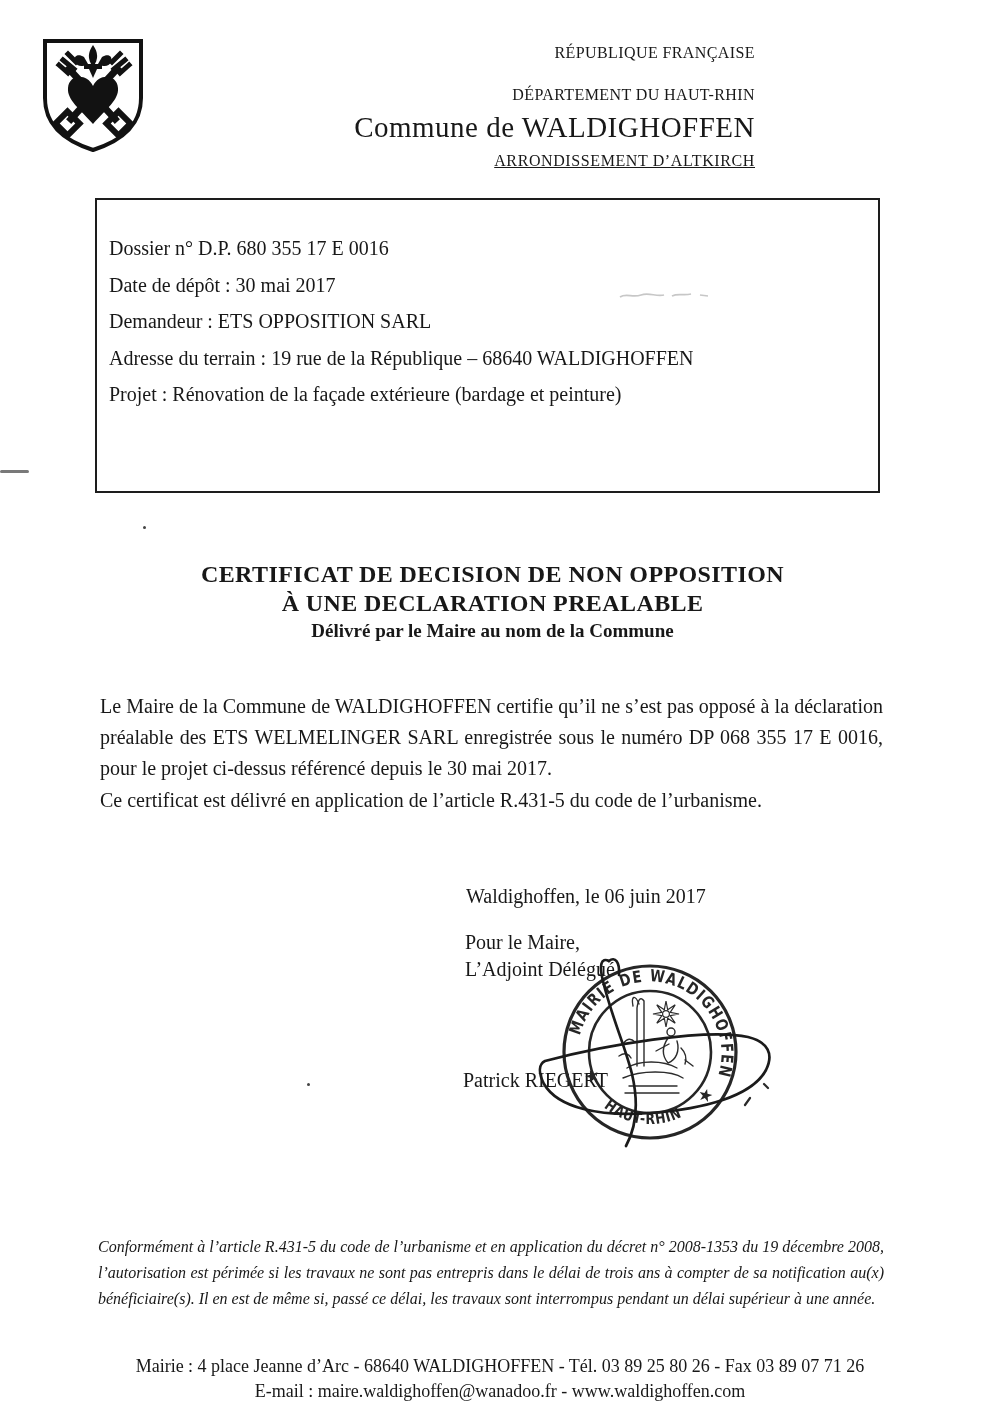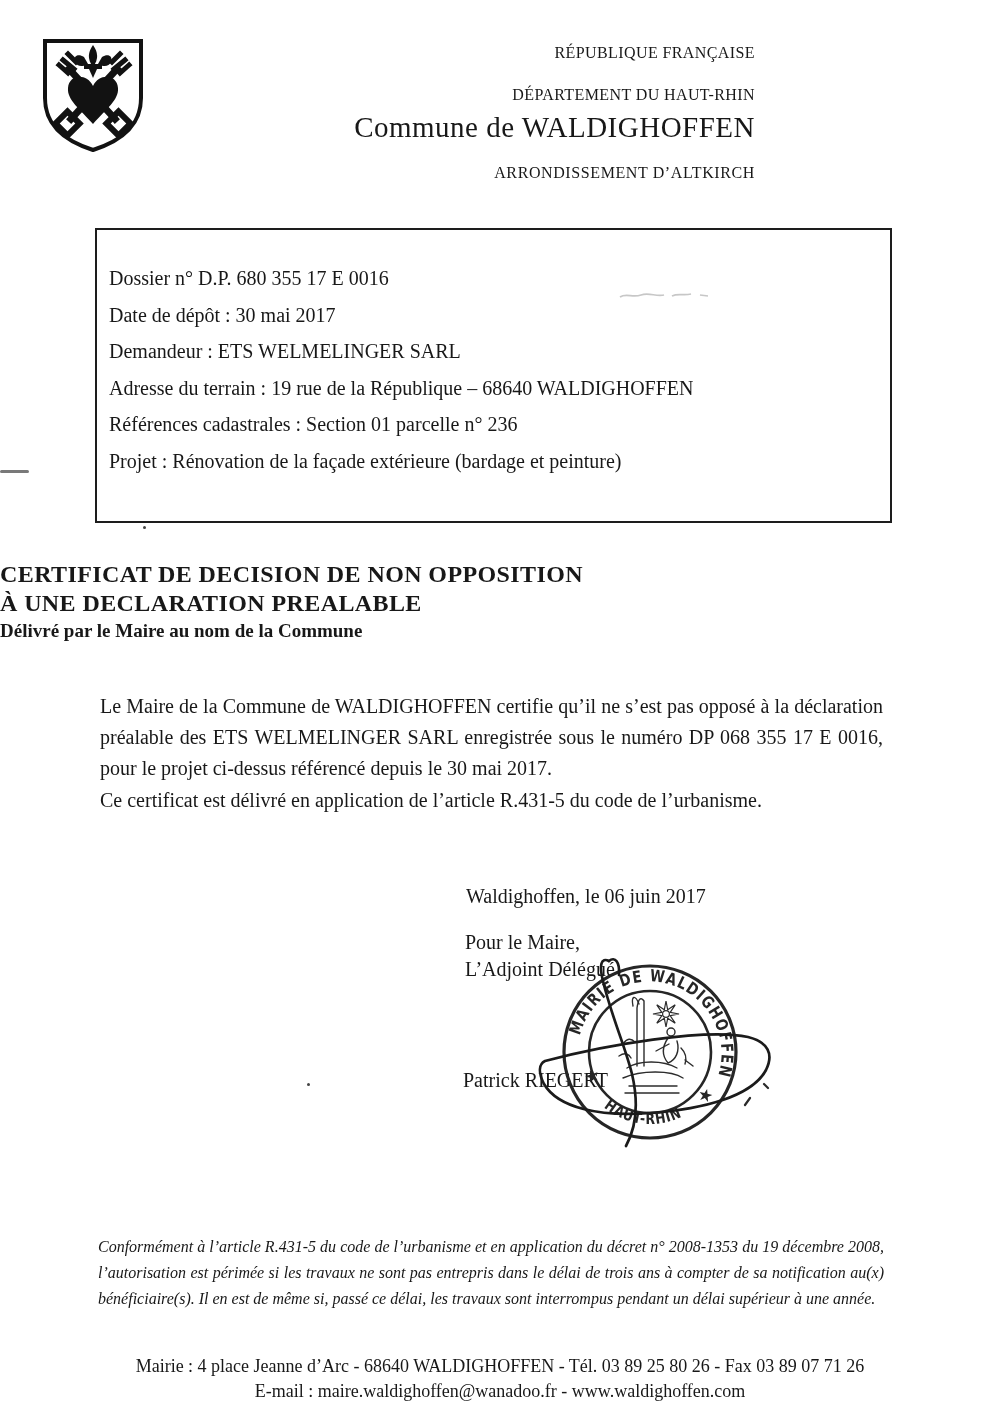--- a/index.html
+++ b/index.html
@@ -12,33 +12,33 @@
     font-family:"Liberation Serif","DejaVu Serif",serif;
     overflow:hidden;
   }
   .abs{position:absolute;}
 
   
   .header-text{left:255px;top:44px;width:500px;text-align:right;}
   .hdr-sm{font-size:16px;letter-spacing:.4px;}
   .hdr-sm2{font-size:16px;letter-spacing:.4px;margin-top:24px;}
   .hdr-commune{font-size:29px;margin-top:7px;letter-spacing:.5px;}
-  .hdr-sm3{font-size:16px;letter-spacing:.6px;margin-top:20px;}
+  .hdr-sm3{font-size:16px;letter-spacing:.6px;margin-top:8px;text-decoration:underline;}
 
   
   .dossier-box{
-    left:95px;top:228px;width:769px;height:261px;
+    left:95px;top:198px;width:769px;height:261px;
     border:2px solid #1d1d1d;
-    padding:30px 12px 0 12px;
+    padding:30px 0 0 12px;
     font-size:20px;
   }
   .dossier-line{line-height:36.5px;white-space:nowrap;}
 
   
-  .title-block{left:0;top:560px;width:985px;text-align:left;font-weight:bold;}
+  .title-block{left:0;top:560px;width:985px;text-align:center;font-weight:bold;}
   .title-main{font-size:24px;line-height:29px;letter-spacing:.4px;}
   .title-sub{font-size:19px;margin-top:2px;}
 
   
   .para1{left:100px;top:691px;width:783px;font-size:20px;line-height:31px;text-align:justify;font-family:Liberation Serif, serif;}
   .para2{left:100px;top:789px;width:800px;font-size:20px;}
 
   
   .place-date{left:466px;top:885px;font-size:20px;}
   .pour-block{left:465px;top:929px;font-size:20px;line-height:27px;}
@@ -89,23 +89,22 @@
   <div class="abs header-text">
     <div class="hdr-sm">RÉPUBLIQUE FRANÇAISE</div>
     <div class="hdr-sm2">DÉPARTEMENT DU HAUT-RHIN</div>
     <div class="hdr-commune">Commune de WALDIGHOFFEN</div>
     <div class="hdr-sm3">ARRONDISSEMENT D’ALTKIRCH</div>
   </div>
 
   <div class="abs dossier-box">
     <div class="dossier-line">Dossier n° D.P. 680 355 17 E 0016</div>
     <div class="dossier-line">Date de dépôt : 30 mai 2017</div>
-    <div class="dossier-line">Demandeur : ETS WELMELINGER SARL</div>
+    <div class="dossier-line">Demandeur : ETS OPPOSITION SARL</div>
     <div class="dossier-line">Adresse du terrain : 19 rue de la République  – 68640 WALDIGHOFFEN</div>
-    <div class="dossier-line">Références cadastrales : Section 01 parcelle n° 236</div>
     <div class="dossier-line">Projet : Rénovation de la façade extérieure (bardage et peinture)</div>
   </div>
 
   <svg class="abs smudge" width="112" height="16" viewBox="0 0 112 16" aria-hidden="true">
     <path d="M2,10 C8,6 15,11 23,8 C31,5 38,10 46,8 M54,9 C60,6 66,9 73,7 M82,8 l8,1" stroke="#9a9a9a" stroke-width="1.7" fill="none"></path>
   </svg>
 
   <div class="abs title-block">
     <div class="title-main">CERTIFICAT DE DECISION DE NON OPPOSITION</div>
     <div class="title-main">À UNE DECLARATION PREALABLE</div>

